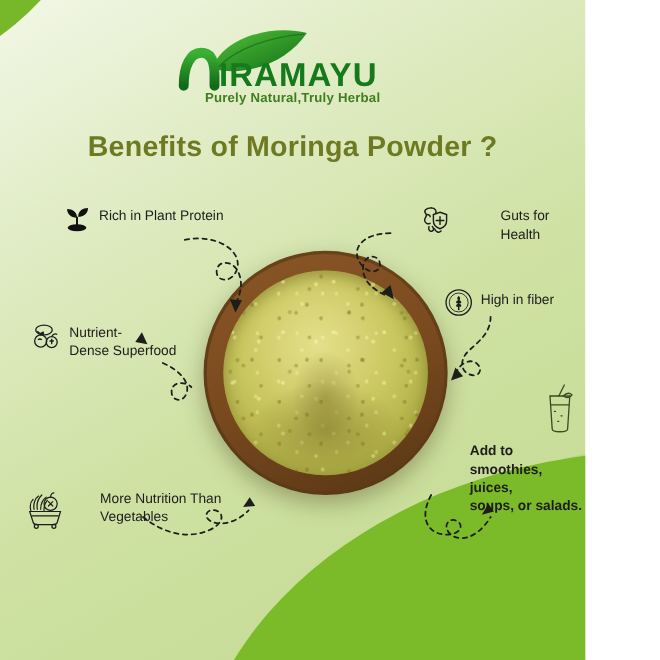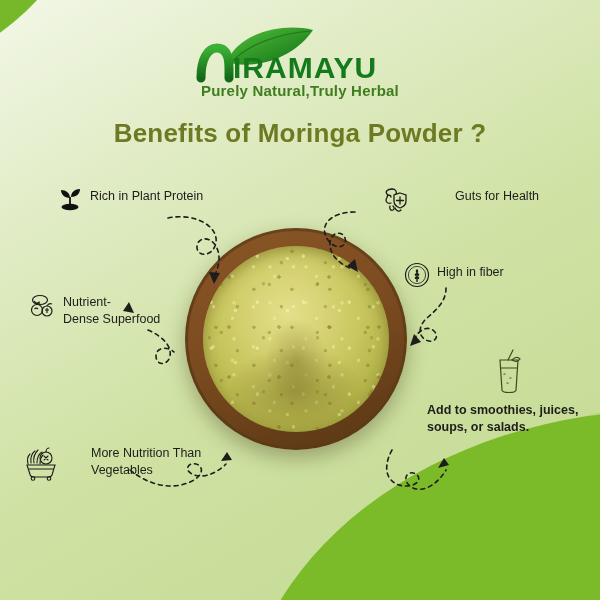--- a/index.html
+++ b/index.html
@@ -2,21 +2,21 @@
 <html><head>
 <meta charset="utf-8">
 <style>
   html, body {
     margin: 0;
     padding: 0;
     background: #ffffff;
   }
   #poster {
     position: relative;
-    width: 600px;
+    width: 532px;
     height: 600px;
     overflow: hidden;
     font-family: "Liberation Sans", sans-serif;
     background: linear-gradient(150deg, #f2f7e6 0%, #dfebc2 28%, #cfe2a4 55%, #c2d98f 100%);
   }
   .blob-topleft-inner {
     position: absolute;
     left: -170px;
     top: -130px;
     width: 260px;
@@ -51,21 +51,21 @@
     top: 24px;
     text-align: center;
   }
   .logo-svg { display: block; margin: 0 auto; }
   .logo-tagline {
     position: absolute;
     left: 0;
     right: 0;
     top: 58px;
     text-align: center;
-    font-size: 15px;
+    font-size: 12px;
     letter-spacing: .2px;
     color: #3f7d1f;
     font-weight: 700;
   }
   
   .title {
     position: absolute;
     top: 118px;
     left: 0;
     right: 0;

